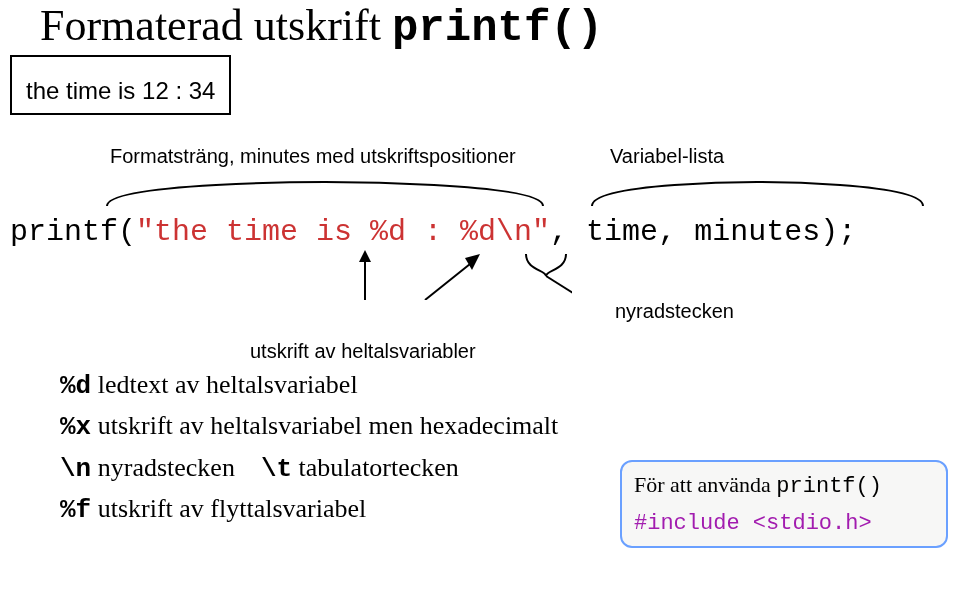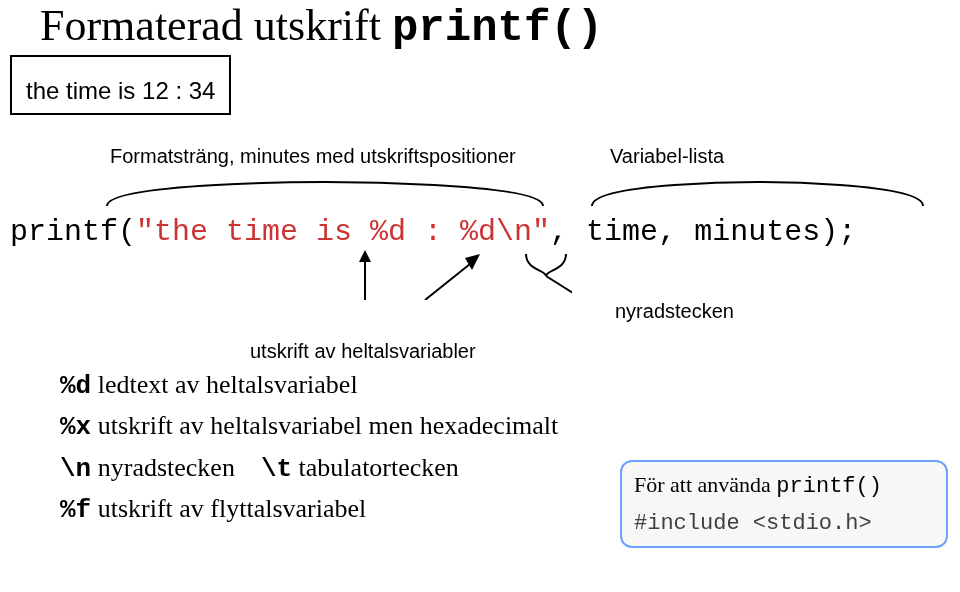--- a/index.html
+++ b/index.html
@@ -106,21 +106,21 @@
     width: 300px;
     border: 2px solid #6aa0ff;
     border-radius: 12px;
     background: #f7f7f6;
     padding: 10px 12px;
     font-family: "Times New Roman", Times, serif;
     font-size: 22px;
     margin-top: 18px;
   }
   .info-box .line2 {
-    color: #404040;
+    color: #a21caf;
     font-family: "Courier New", Courier, monospace;
     font-size: 22px;
     margin-top: 12px;
   }
   .info-box .mono {
     font-family: "Courier New", Courier, monospace;
   }
 </style>
 </head>
 <body>

